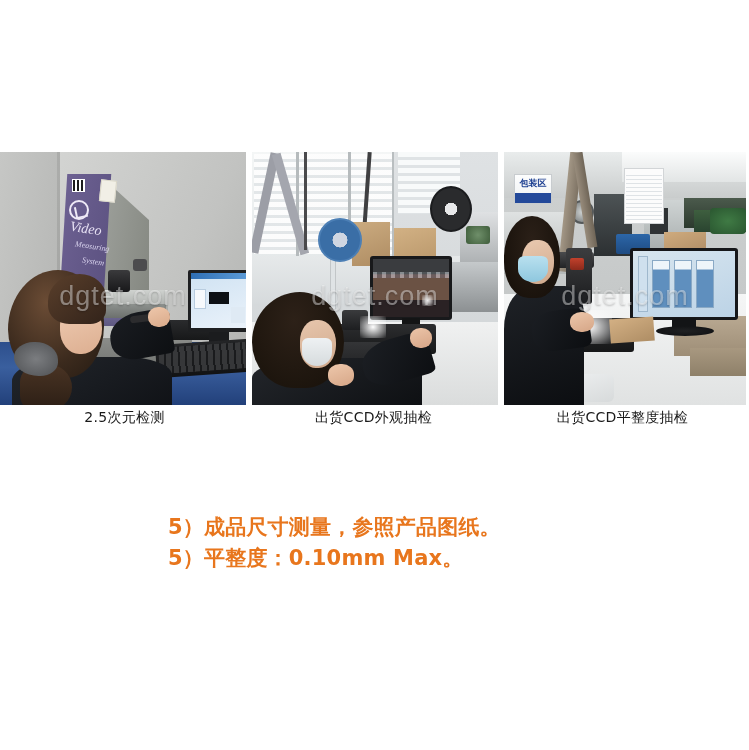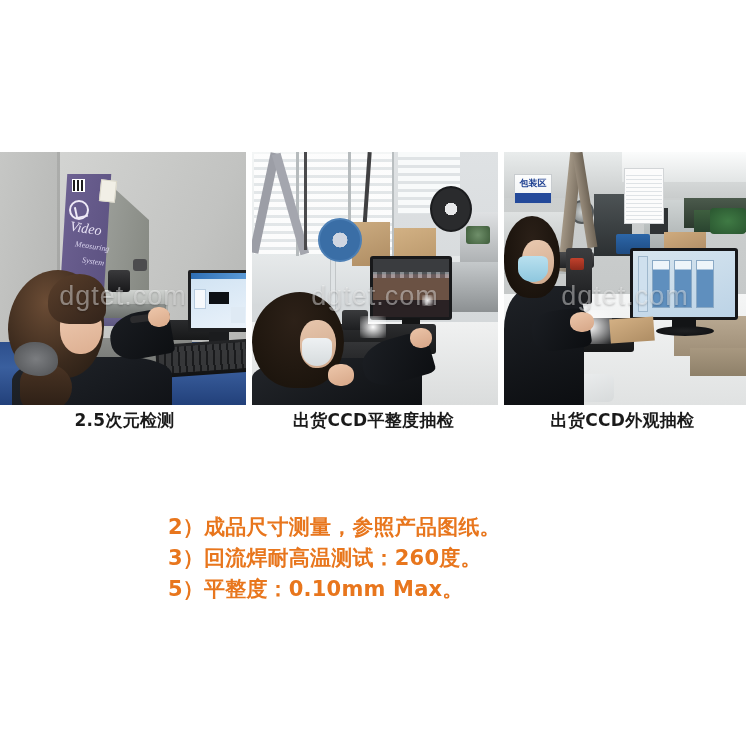--- a/index.html
+++ b/index.html
@@ -350,22 +350,22 @@
     position: absolute;
     left: 0;
     top: 409px;
     width: 749px;
     display: flex;
   }
   .caption {
     width: 249px;
     text-align: center;
     font-family: "DejaVu Sans", "Liberation Sans", sans-serif;
-    font-size: 17px;
-    font-weight: bold;
+    font-size: 14px;
+    font-weight: normal;
     color: #1a1a1a;
     letter-spacing: 0.3px;
   }
 
   
   .notes {
     position: absolute;
     left: 168px;
     top: 512px;
     width: 460px;
@@ -530,23 +530,22 @@
       <div class="ph-layer p3-maskP"></div>
       <div class="ph-layer p3-armP"></div>
       <div class="ph-layer p3-handP"></div>
 
       <div class="watermark">dgtet.com</div>
     </div>
   </div>
 
   <div class="captions">
     <div class="caption">2.5次元检测</div>
+    <div class="caption">出货CCD外观抽检</div>
     <div class="caption">出货CCD平整度抽检</div>
-    <div class="caption">出货CCD外观抽检</div>
   </div>
 
   <div class="notes">
-    <div class="note-item">2）成品尺寸测量，参照产品图纸。</div>
-    <div class="note-item">3）回流焊耐高温测试：260度。</div>
+    <div class="note-item">5）成品尺寸测量，参照产品图纸。</div>
     <div class="note-item">5）平整度：0.10mm Max。</div>
   </div>
 
 </div>
 
 </body></html>

